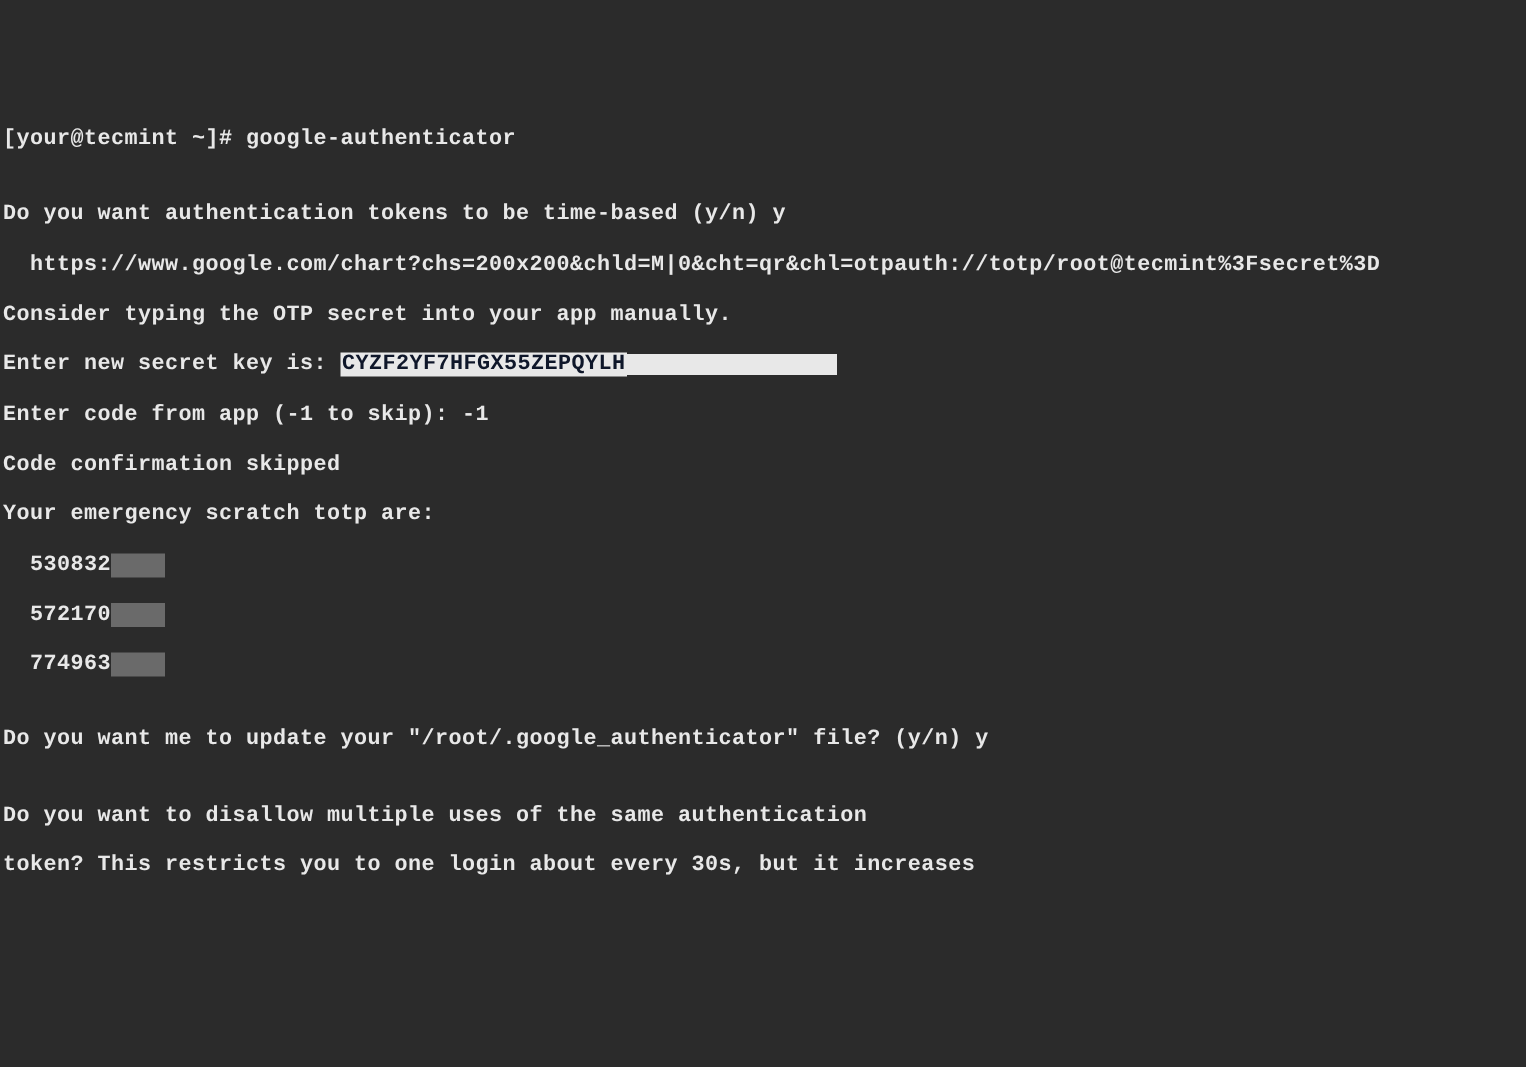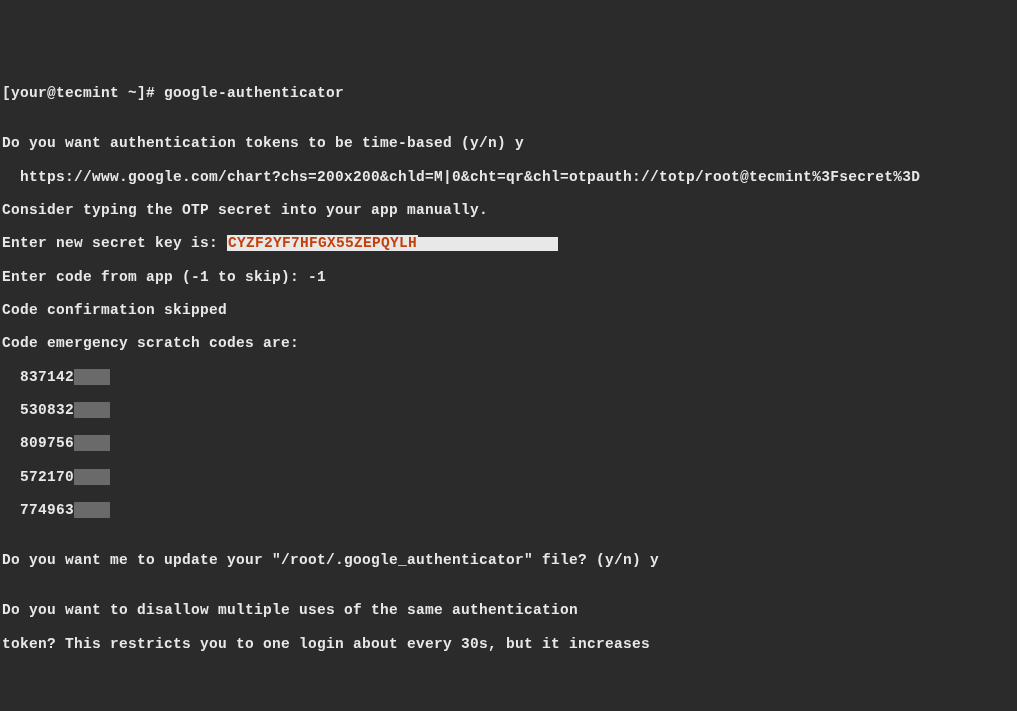--- a/index.html
+++ b/index.html
@@ -17,21 +17,21 @@
       white-space: pre;
       font-weight: bold;
       letter-spacing: 0.3px;
       overflow-x: hidden;
     }
     .terminal {
       width: 100%;
     }
     .highlight {
       background-color: #e8e8e8;
-      color: #c2410c;
+      color: #0f172a;
       padding: 0 1px;
     }
     .censored {
       background-color: #e8e8e8;
       display: inline-block;
       height: 14px;
       vertical-align: middle;
     }
     .censored-gray {
       background-color: #6a6a6a;
@@ -47,24 +47,22 @@
 
 <div class="terminal">
 <div>[your@tecmint ~]# google-authenticator</div>
 <div></div>
 <div>Do you want authentication tokens to be time-based (y/n) y</div>
 <div>  https://www.google.com/chart?chs=200x200&amp;chld=M|0&amp;cht=qr&amp;chl=otpauth://totp/root@tecmint%3Fsecret%3D</div>
 <div>Consider typing the OTP secret into your app manually.</div>
 <div><span>Enter new secret key is: </span><span class="highlight">CYZF2YF7HFGX55ZEPQYLH</span><span class="censored" style="width:140px;"></span></div>
 <div>Enter code from app (-1 to skip): -1</div>
 <div>Code confirmation skipped</div>
-<div>Code emergency scratch codes are:</div>
-<div><span>  837142</span><span class="censored-gray" style="width:36px;"></span></div>
+<div>Your emergency scratch totp are:</div>
 <div><span>  530832</span><span class="censored-gray" style="width:36px;"></span></div>
-<div><span>  809756</span><span class="censored-gray" style="width:36px;"></span></div>
 <div><span>  572170</span><span class="censored-gray" style="width:36px;"></span></div>
 <div><span>  774963</span><span class="censored-gray" style="width:36px;"></span></div>
 <div></div>
 <div>Do you want me to update your "/root/.google_authenticator" file? (y/n) y</div>
 <div></div>
 <div>Do you want to disallow multiple uses of the same authentication</div>
 <div>token? This restricts you to one login about every 30s, but it increases</div>
 
 <div></div>
 

